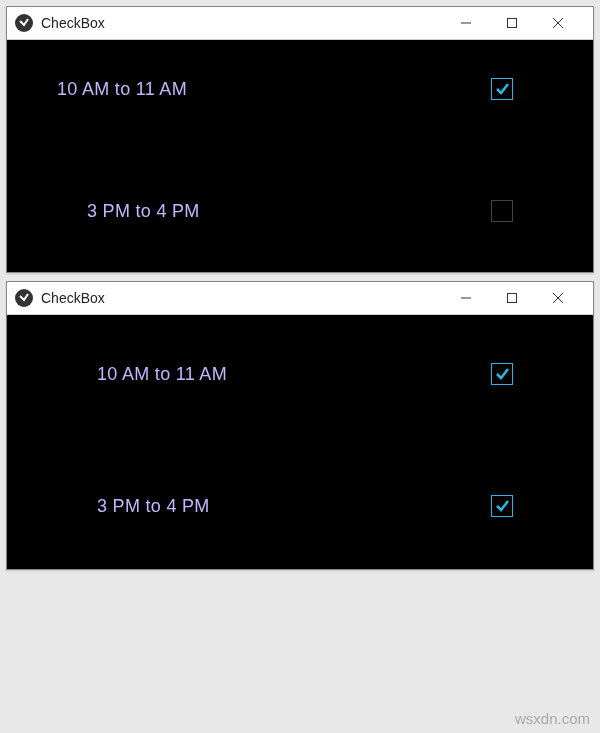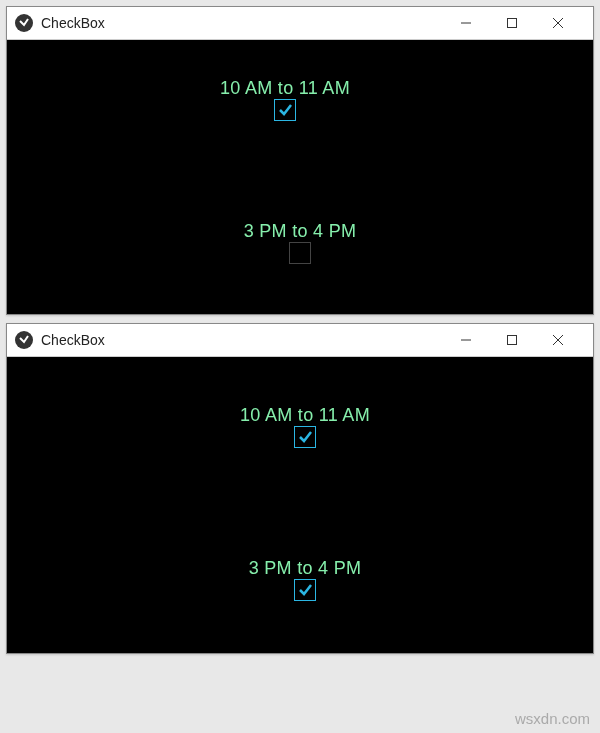--- a/index.html
+++ b/index.html
@@ -56,27 +56,26 @@
       padding: 38px 50px 40px 50px;
       border-top: 1px solid #ccc;
     }
     .content.second {
       padding: 48px 50px 48px 90px;
     }
     .row {
       display: flex;
       align-items: center;
       justify-content: space-between;
-      color: #86efac;
+      color: #c4b5fd;
       font-size: 18px;
       font-weight: 300;
       letter-spacing: 0.3px;
       margin-bottom: 100px;
       padding-right: 30px;
-      flex-direction: column;
     }
     .row:last-child { margin-bottom: 10px; }
     .content.second .row { margin-bottom: 110px; }
     .content.second .row:last-child { margin-bottom: 4px; }
     .cbox {
       width: 22px;
       height: 22px;
       border: 1px solid #444;
       display: flex;
       align-items: center;

